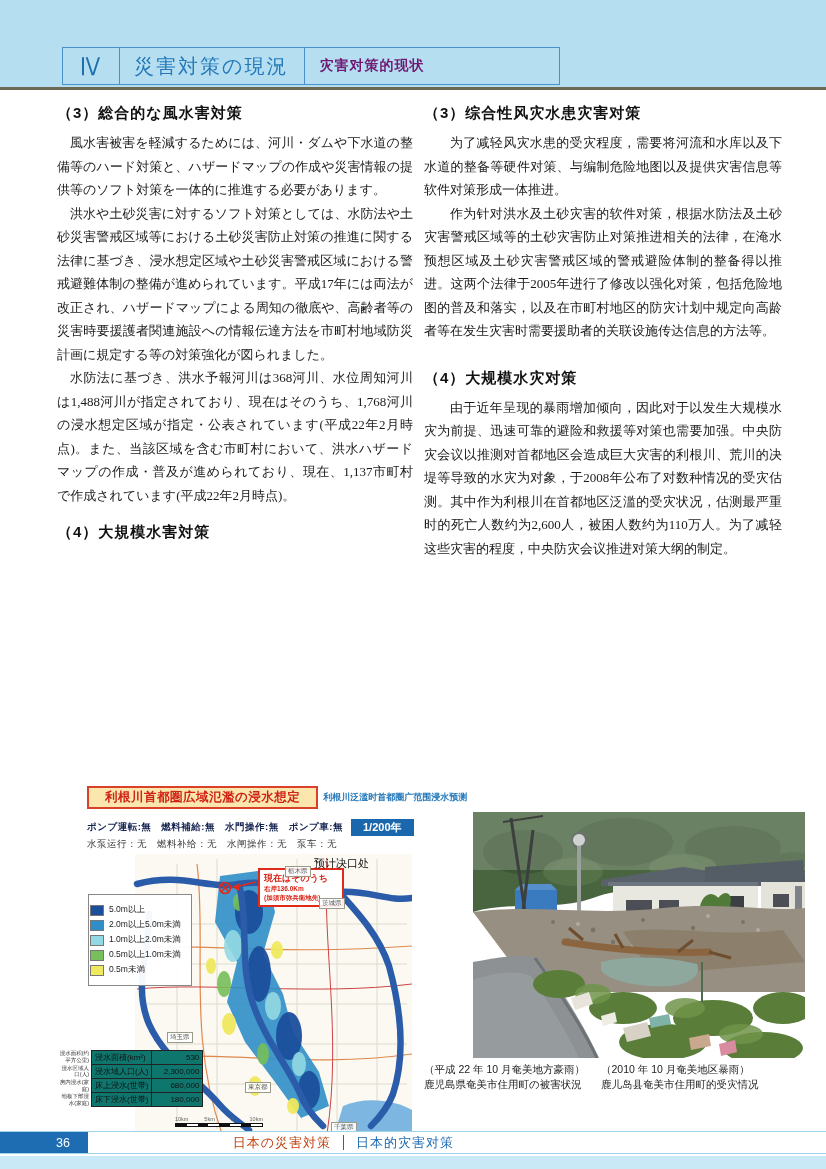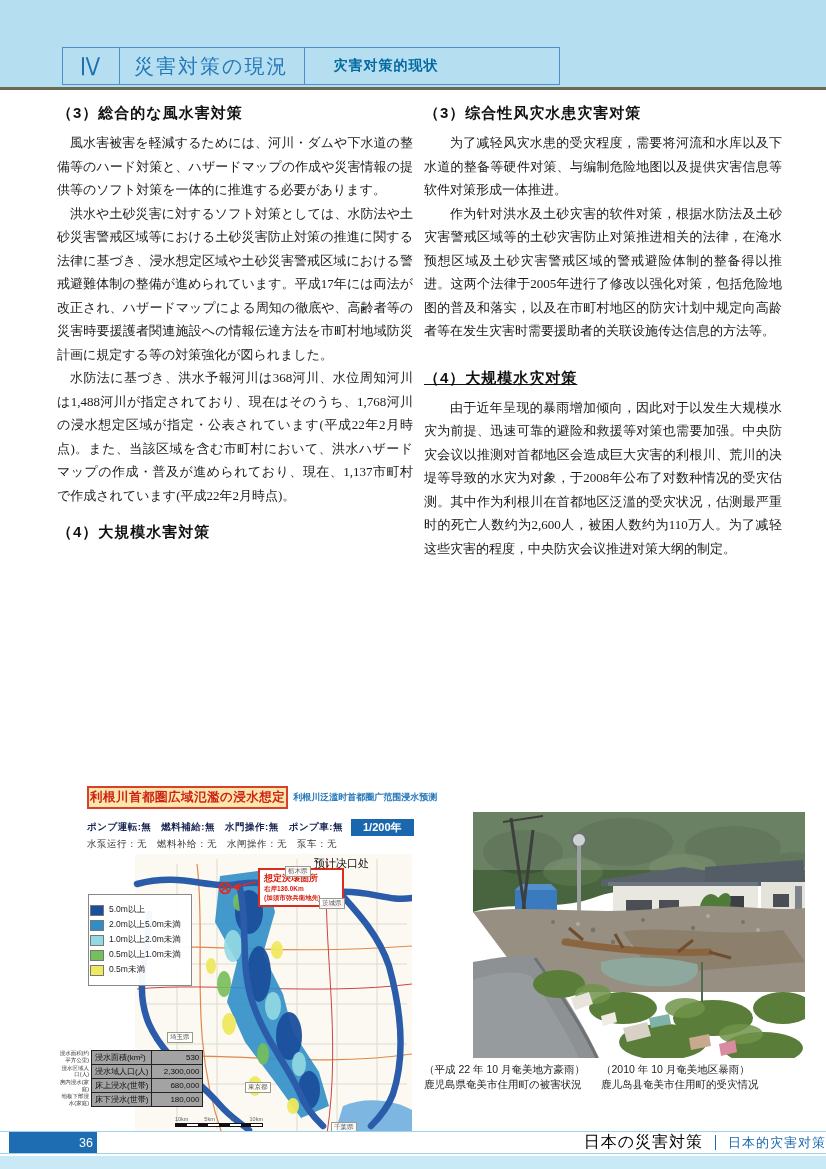--- a/index.html
+++ b/index.html
@@ -19,46 +19,46 @@
     font-family:"Liberation Serif",serif;font-size:25px;color:#1e6fae;
     border-right:1px solid #4a90c8;
   }
   .chapter-title-ja{
     display:flex;align-items:center;padding:0 16px 0 14px;
     font-family:"Liberation Sans","DejaVu Sans",sans-serif;
     font-size:20px;color:#2478ba;letter-spacing:2px;
     border-right:1px solid #4a90c8;
   }
   .chapter-title-zh{
-    display:flex;align-items:center;padding:0 28px;flex:1;
+    display:flex;align-items:center;padding:0 14px;flex:1;
     font-family:Liberation Sans, sans-serif;
-    font-size:14px;font-weight:bold;color:#0369a1;letter-spacing:1px;
+    font-size:14px;font-weight:bold;color:#701a75;letter-spacing:1px;
   }
   .banner-rule{position:absolute;left:0;top:87px;width:826px;height:3px;background:#6b6a52;}
 
   
   .col{position:absolute;top:104px;text-align:justify;}
   .col-left{left:57px;width:356px;}
   .col-right{left:424px;width:358px;}
   .sec-heading{
     font-family:"Liberation Sans","DejaVu Sans",sans-serif;
     font-size:15px;font-weight:bold;color:#111;margin:0 0 8px 0;letter-spacing:1px;
   }
   .sec-heading.second{margin-top:16px;}
   .col p{margin:0;font-size:13px;line-height:23.5px;}
   .col-left p{text-indent:1em;}
   .col-right p{text-indent:2em;}
-  .col-right .sec-heading.second{margin-top:26px;text-decoration:underline;}
+  .col-right .sec-heading.second{margin-top:26px;}
 
   
   .flood-figure{position:absolute;left:87px;top:786px;width:325px;font-family:"Liberation Sans","DejaVu Sans",sans-serif;}
   .fig-title-row{display:flex;align-items:center;gap:5px;}
   .fig-title-ja{
     background:#fbe7ad;border:2px solid #d9402a;color:#cf2318;
-    font-size:12.5px;font-weight:bold;padding:1px 1px;white-space:nowrap;letter-spacing:.5px;
+    font-size:12.5px;font-weight:bold;padding:1px 16px;white-space:nowrap;letter-spacing:.5px;
   }
   .fig-title-zh{color:#2478ba;font-size:9px;font-weight:bold;white-space:nowrap;}
   .fig-cond-row{display:flex;align-items:center;margin-top:10px;}
   .fig-cond-ja{font-size:9.5px;font-weight:bold;color:#12204e;letter-spacing:.5px;white-space:nowrap;}
   .fig-badge{
     margin-left:8px;background:#1b67ae;color:#fff;font-size:11px;font-weight:bold;
     padding:1px 12px;white-space:nowrap;text-align:center;
   }
   .fig-cond-zh{font-size:9.5px;color:#333;margin-top:2px;letter-spacing:.5px;}
   .map-canvas{position:relative;width:325px;height:285px;margin-top:3px;background:#fff;}
@@ -77,21 +77,21 @@
   .breach-box .l1{font-size:9px;font-weight:bold;color:#d81e10;white-space:nowrap;}
   .breach-box .l2,.breach-box .l3{font-size:6.5px;font-weight:bold;color:#d81e10;white-space:nowrap;}
   .breach-zh{position:absolute;left:227px;top:2px;font-size:11px;color:#111;white-space:nowrap;}
   .pref{
     position:absolute;background:rgba(255,255,255,.9);border:1px solid #9a9a8a;
     color:#555;font-size:6.5px;padding:0 2px;white-space:nowrap;
   }
   .stats-wrap{position:absolute;left:-30px;top:196px;display:flex;align-items:stretch;}
   .stats-zh{width:32px;display:flex;flex-direction:column;justify-content:space-around;padding-right:2px;}
   .stats-zh div{font-size:5.5px;color:#333;text-align:right;line-height:1.25;}
-  table.stats{border-collapse:collapse;border:1.5px solid #222;background:#a3a3a3;}
+  table.stats{border-collapse:collapse;border:1.5px solid #222;background:#0f766e;}
   table.stats td{
     border:1px solid #222;font-size:8px;padding:1px 3px;white-space:nowrap;
     font-family:"Liberation Sans",sans-serif;color:#111;
   }
   table.stats td.val{text-align:right;min-width:44px;}
   .scalebar{position:absolute;left:88px;top:262px;width:110px;}
   .scalebar .labels{display:flex;font-size:5.5px;color:#666;justify-content:space-between;width:88px;}
   .scalebar .bar{display:flex;width:88px;height:4px;border:1px solid #111;box-sizing:border-box;margin-top:1px;}
   .scalebar .seg{flex:1;}
   .seg.b{background:#111;} .seg.w{background:#fff;}
@@ -106,25 +106,25 @@
 
   
   .footer-band{
     position:absolute;left:0;top:1131px;width:826px;height:23px;background:#fff;
     border-top:1px solid #9fd3ea;border-bottom:1px solid #9fd3ea;box-sizing:border-box;
     display:flex;align-items:center;
     font-family:"Liberation Sans","DejaVu Sans",sans-serif;
   }
   .page-num{
     width:88px;height:100%;background:#1e6cb2;color:#fff;font-size:12.5px;
-    display:flex;align-items:center;justify-content:flex-end;padding-right:4px;box-sizing:border-box;margin-left:9px;
-  }
-  .pub-ja{margin-left:auto;color:#000000;font-size:16px;letter-spacing:1px;}
+    display:flex;align-items:center;justify-content:flex-end;padding-right:18px;box-sizing:border-box;
+  }
+  .pub-ja{margin-left:auto;color:#c2410c;font-size:13px;letter-spacing:1px;}
   .pub-sep{width:1px;height:15px;background:#1b6ab0;margin:0 12px;}
-  .pub-zh{color:#1b6ab0;font-size:13px;letter-spacing:1px;}
+  .pub-zh{color:#1b6ab0;font-size:13px;letter-spacing:1px;margin-right:372px;}
   .bottom-strip{position:absolute;left:0;top:1156px;width:826px;height:13px;background:#c8e9f5;}
 </style>
 </head>
 <body>
 
 <div class="banner">
   <div class="chapter-box">
     <div class="chapter-num">Ⅳ</div>
     <div class="chapter-title-ja">災害対策の現況</div>
     <div class="chapter-title-zh">灾害对策的现状</div>
@@ -238,21 +238,21 @@
           <span class="legend-swatch" style="background-color: rgb(119, 191, 90);"></span>
           <span class="legend-label">0.5m以上1.0m未満</span>
         </div>
       <div class="legend-row">
           <span class="legend-swatch" style="background-color: rgb(239, 233, 94);"></span>
           <span class="legend-label">0.5m未満</span>
         </div>
     </div>
 
     <div class="breach-box">
-      <div class="l1">想定決壊箇所</div>
+      <div class="l1">現在はそのうち</div>
       <div class="l2">右岸136.0Km</div>
       <div class="l3">(加須市弥兵衛地先)</div>
     </div>
     <div class="breach-zh">预计决口处</div>
 
     <div class="pref" style="left:198px;top:12px;">栃木県</div>
     <div class="pref" style="left:232px;top:44px;">茨城県</div>
     <div class="pref" style="left:80px;top:178px;">埼玉県</div>
     <div class="pref" style="left:158px;top:228px;">東京都</div>
     <div class="pref" style="left:244px;top:268px;">千葉県</div>

